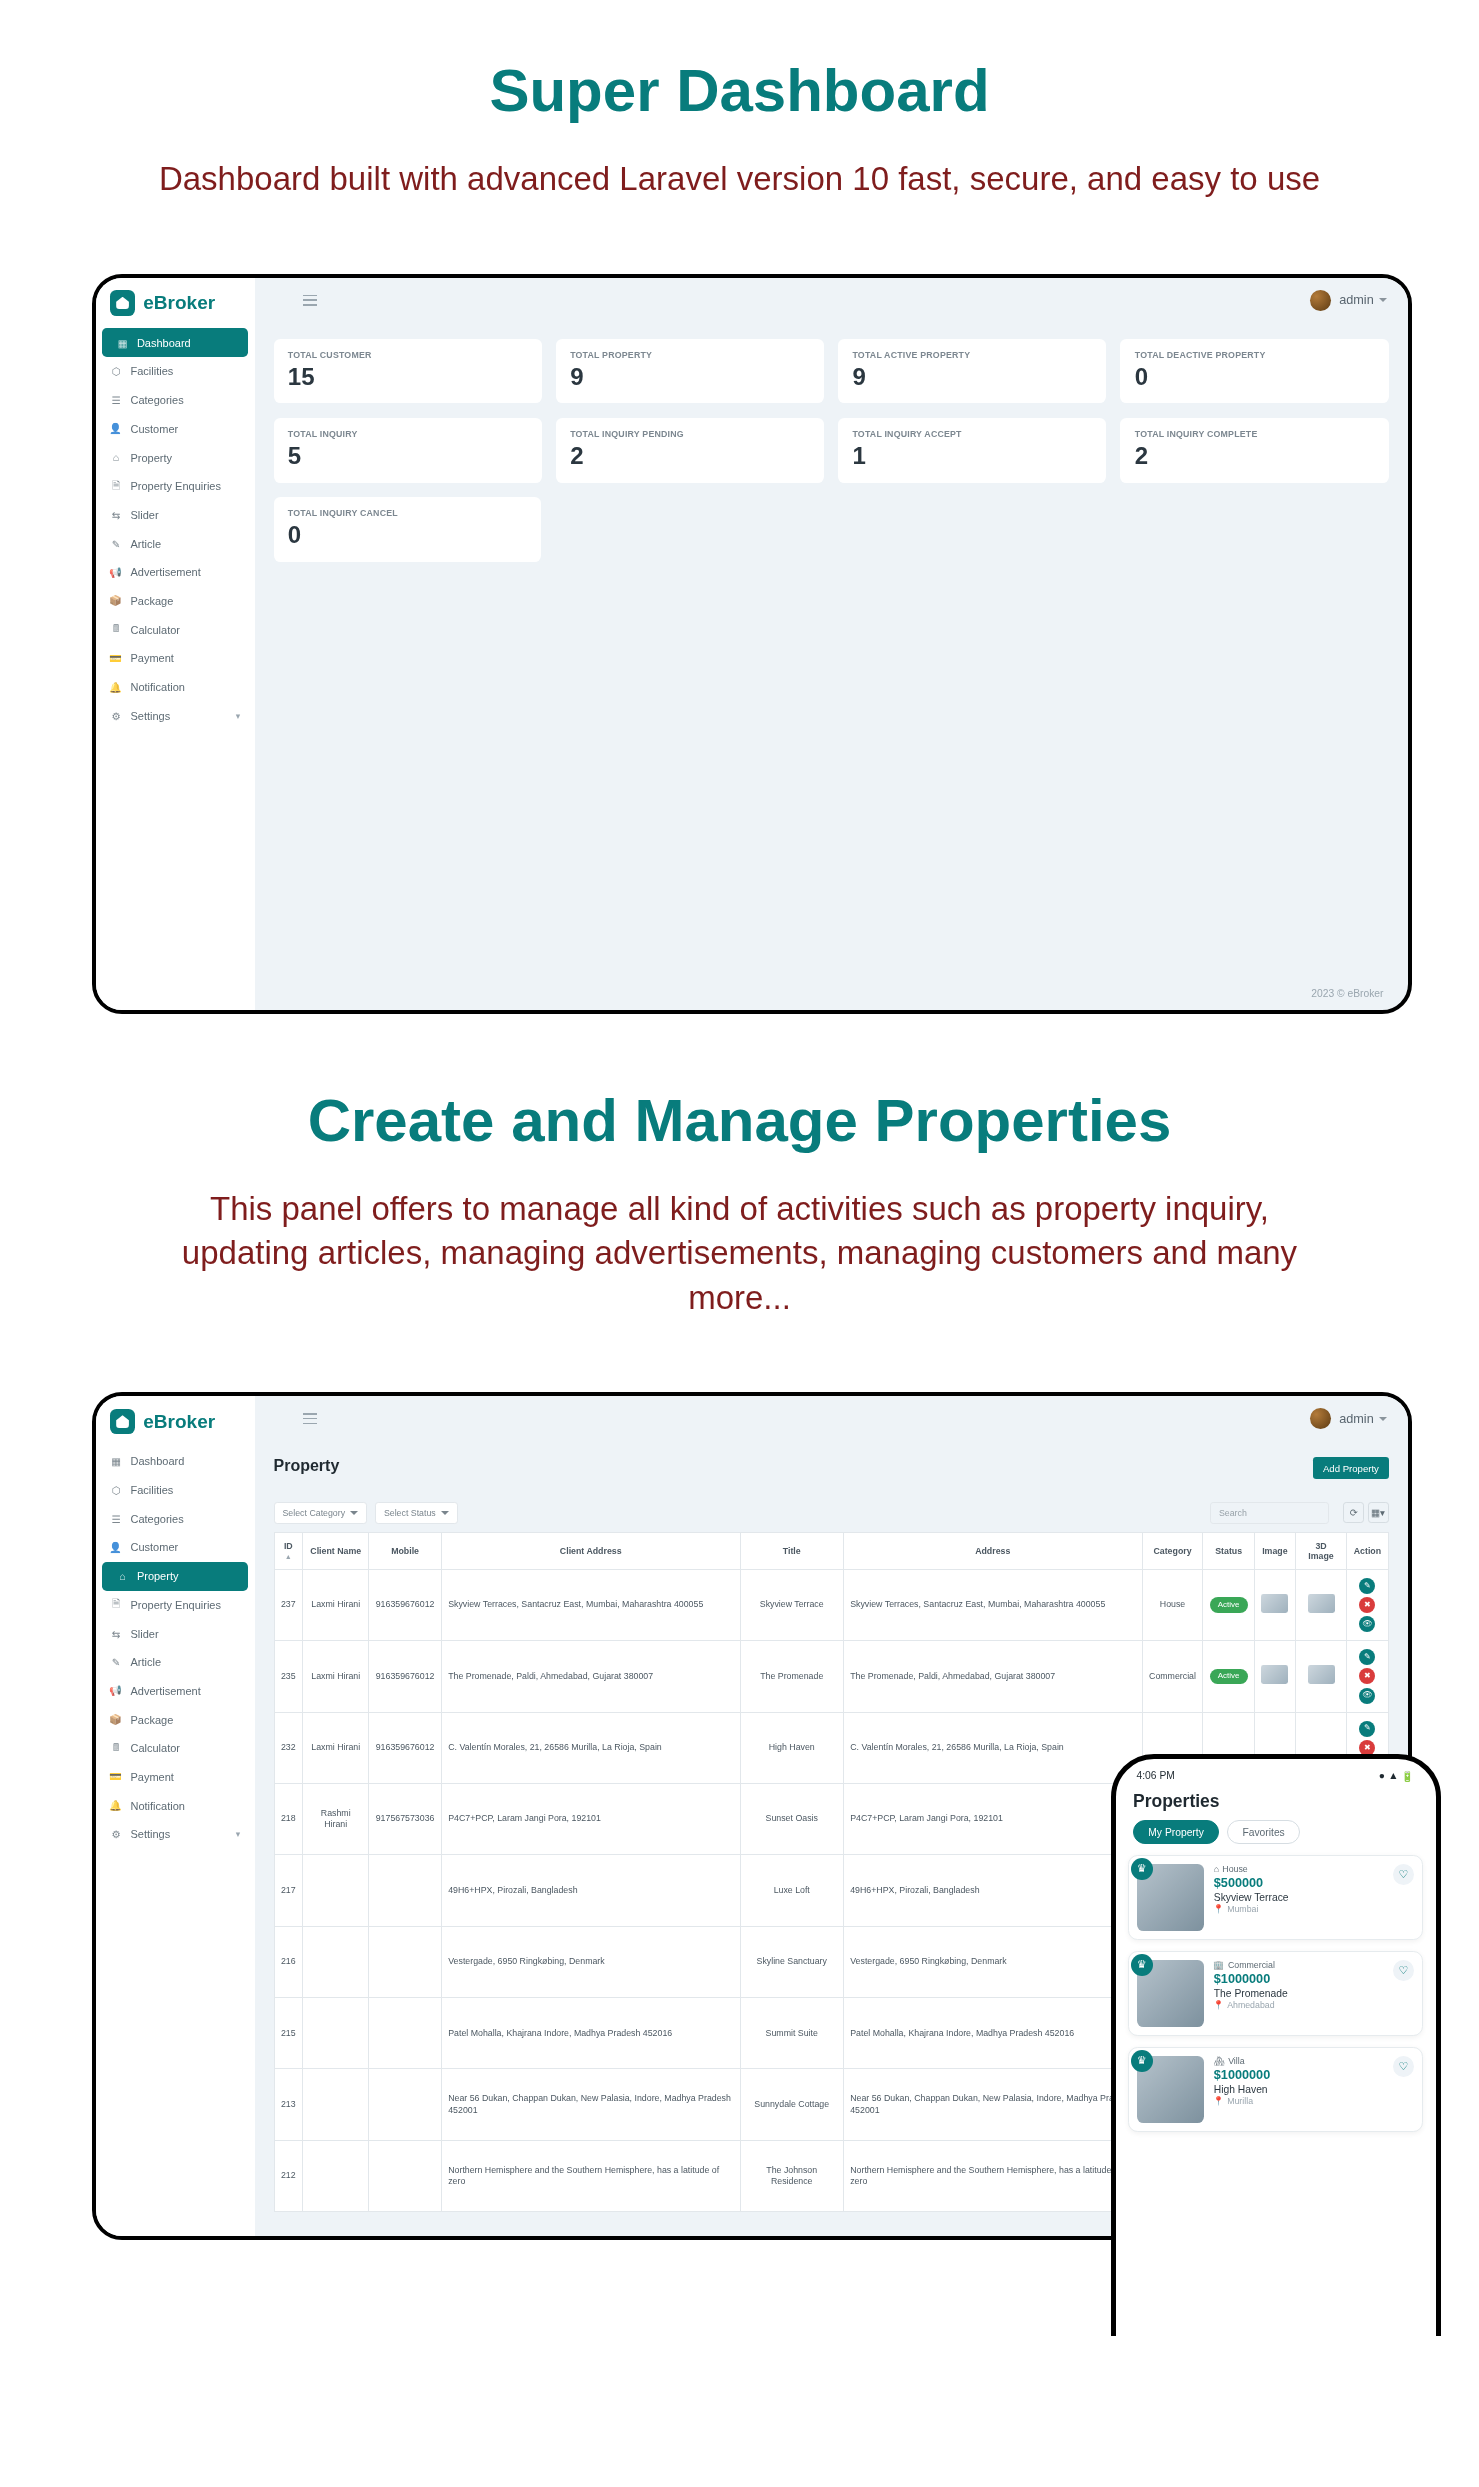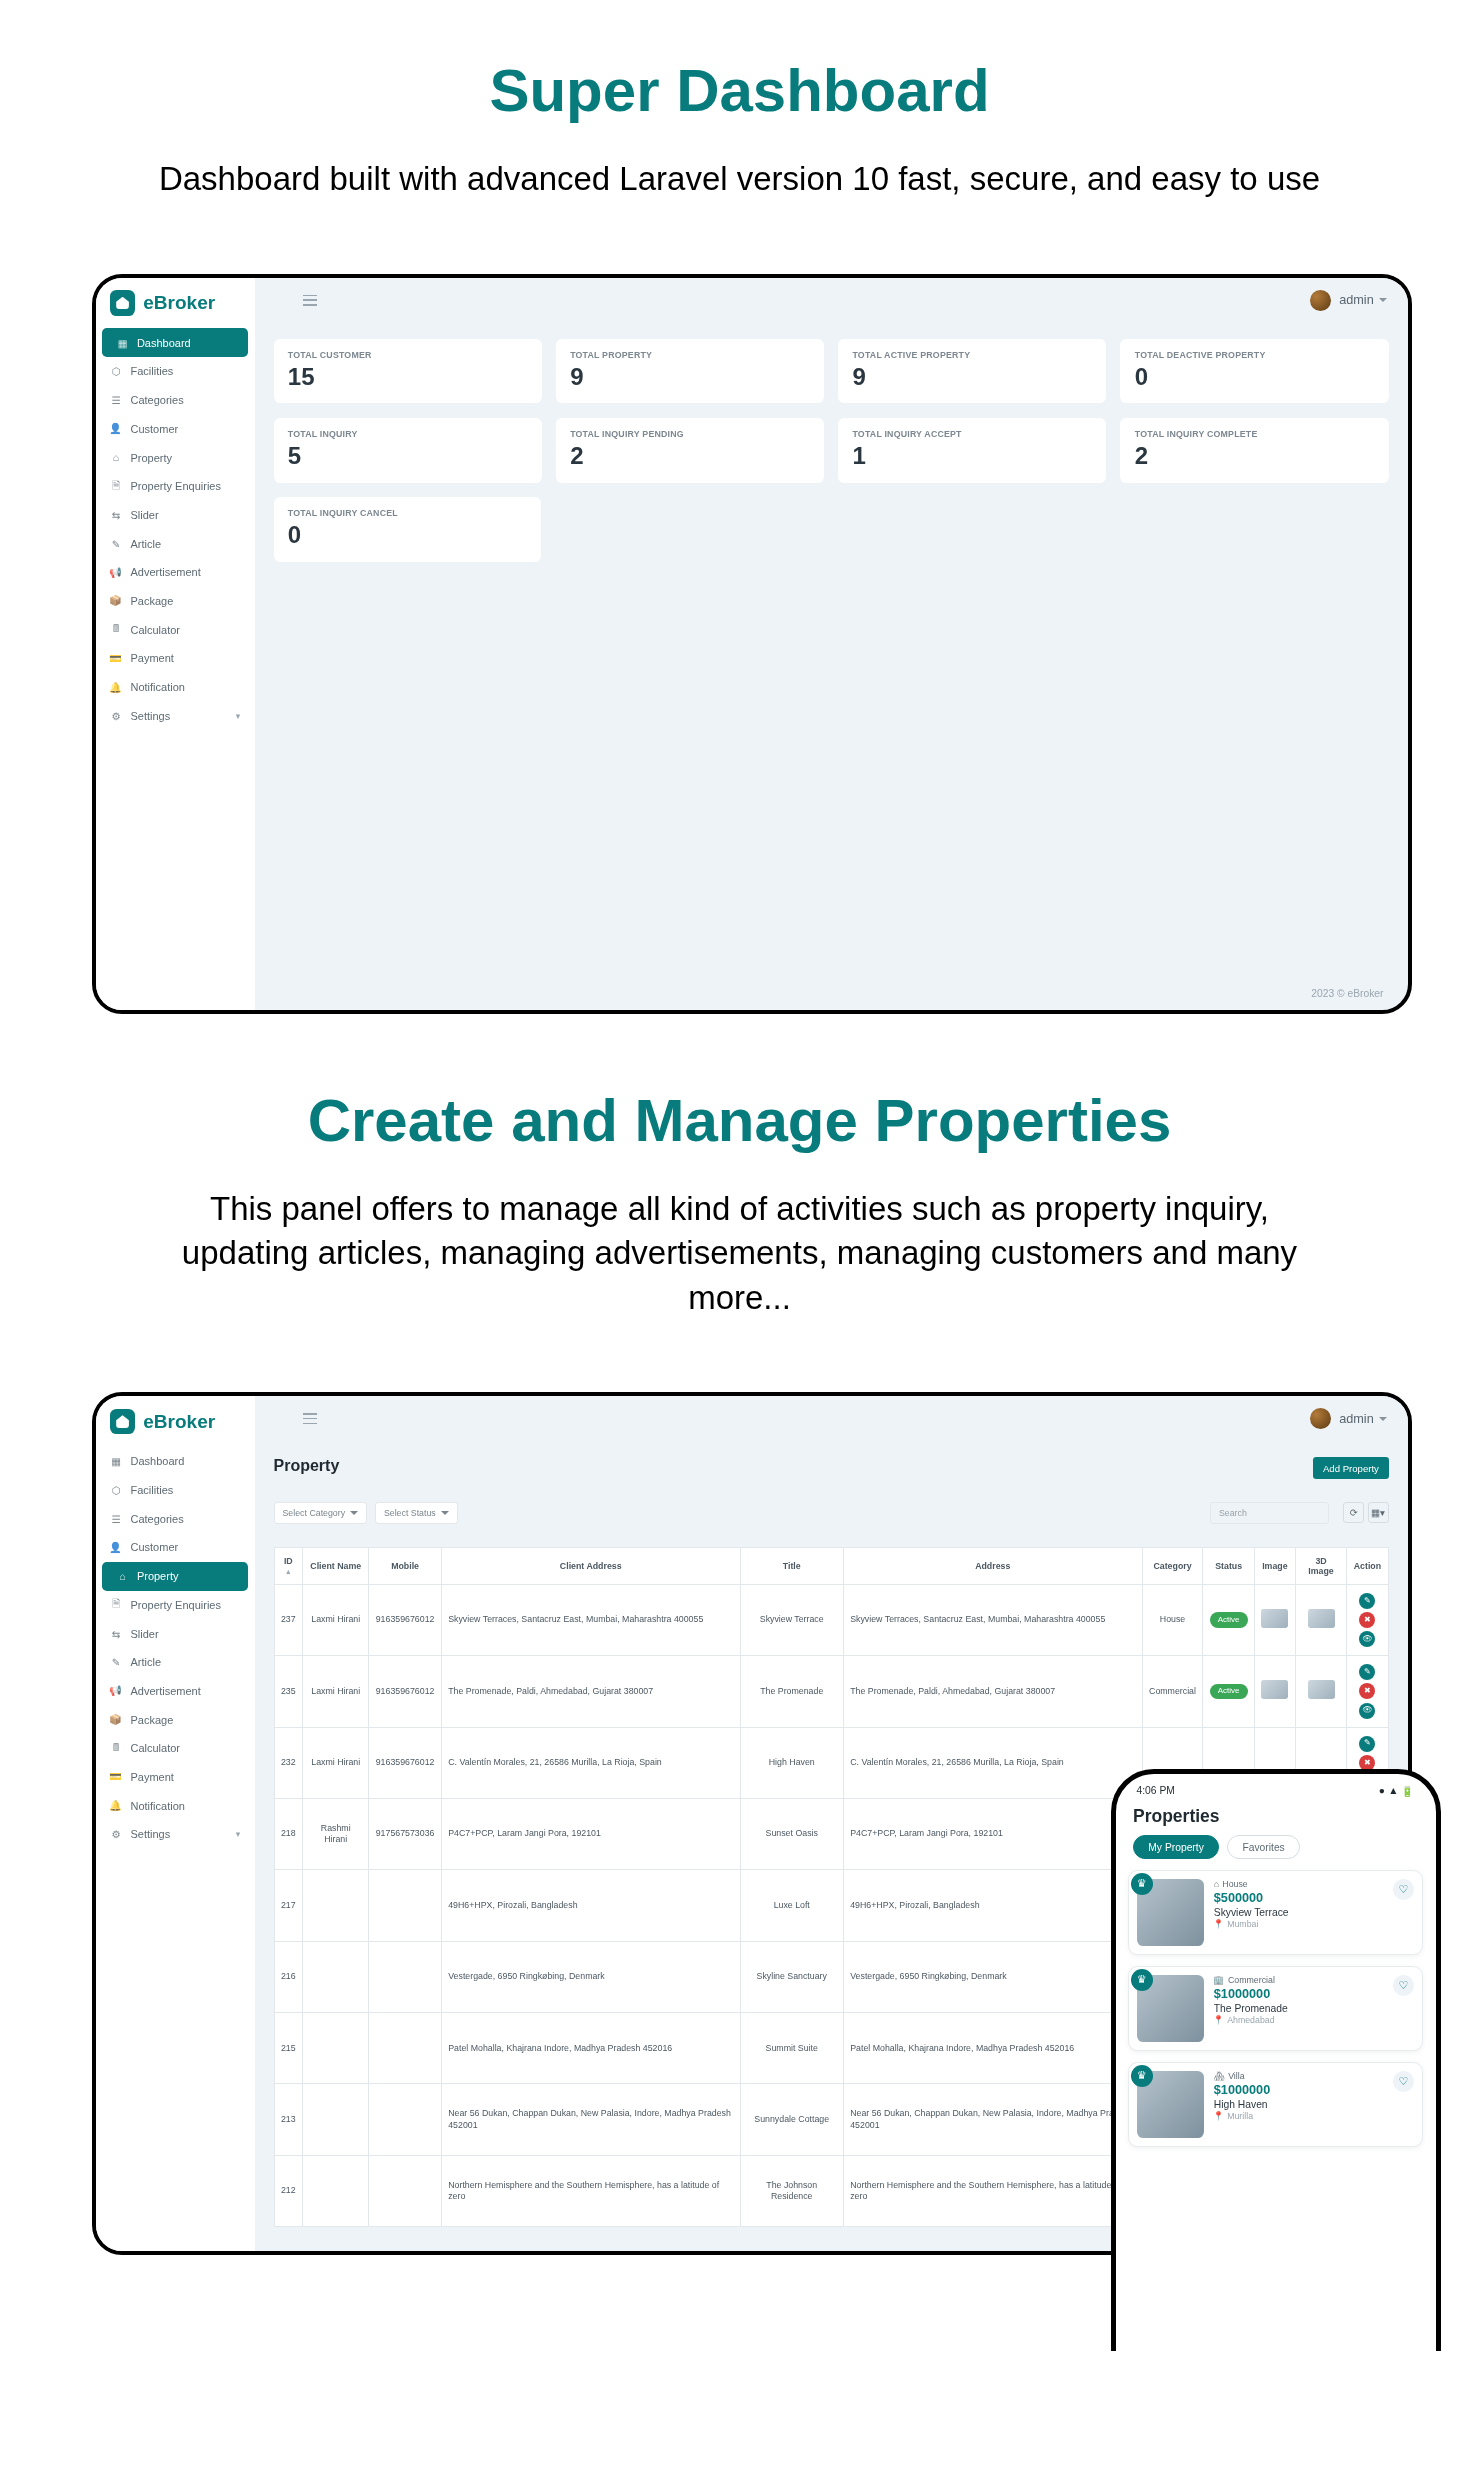--- a/index.html
+++ b/index.html
@@ -12,21 +12,21 @@
     --border:#e2e7eb;
     --green:#3aa757;
     --red:#d93c3c;
     --orange:#e7a33b;
     --font:'Century Gothic','Trebuchet MS',sans-serif;
   }
   *{box-sizing:border-box;}
   body{margin:0;background:#fff;font-family:var(--font);color:var(--text);}
   .page{width:1456px;margin:0 auto;padding:56px 80px 96px;}
   .headline{color:var(--teal);font-weight:800;font-size:60px;text-align:center;margin:0 0 32px;}
-  .sub{font-size:33px;text-align:center;color:#000000;margin:0 auto 72px;max-width:1194px;line-height:1.35;}
+  .sub{font-size:33px;text-align:center;color:#7f1d1d;margin:0 auto 72px;max-width:1194px;line-height:1.35;}
 
   
   .tablet{width:1320px;margin:0 auto;border:4.8px solid #000;border-radius:30px;background:var(--bg);overflow:hidden;position:relative;}
   .tablet-inner{display:flex;min-height:732px;}
   .tablet.props .tablet-inner{min-height:812px;}
 
   
   .topbar{position:absolute;left:159px;right:0;top:0;height:45px;display:flex;align-items:center;padding:16px 21px;background:var(--bg);margin-left:27px;}
   .hamburger{width:14.3px;height:11px;display:flex;flex-direction:column;justify-content:space-between;}
   .hamburger span{height:1.6px;background:#9aa6af;}
@@ -52,21 +52,21 @@
   .stat{flex:1;background:#fff;border-radius:6.4px;padding:11px 14.3px 12.7px;}
   .stat.quarter{max-width:calc(25% - 11px);}
   .stat-label{font-size:8.8px;color:#7c8790;font-weight:600;letter-spacing:0.2px;}
   .stat-value{font-size:24px;font-weight:700;color:#2b3740;margin-top:3.2px;}
   .footer-note{position:absolute;right:24px;bottom:11px;font-size:10.3px;color:#9aa6af;}
 
   
   .prop-body{flex:1;padding:61px 19px 24px;overflow:hidden;position:relative;}
   .page-title{font-size:16px;font-weight:700;margin-bottom:12.7px;}
   .add-btn{position:absolute;right:19px;top:61px;background:var(--teal);color:#fff;font-size:9.6px;border-radius:3.2px;padding:5.6px 9.6px;cursor:pointer;}
-  .filter-row{display:flex;gap:8px;align-items:center;margin:27px 0 23px;}
+  .filter-row{display:flex;gap:8px;align-items:center;margin:27px 0 8px;}
   .select{font-size:8.8px;color:#7a858d;background:#fff;border:0.8px solid var(--border);border-radius:3.2px;padding:4.8px 8px;display:flex;align-items:center;gap:4.8px;}
   .select .caret{border-top-color:#7a858d;}
   .filter-row .spacer{flex:1;}
   .search{font-size:8.8px;color:#98a2a9;border:0.8px solid var(--border);border-radius:3.2px;padding:4.8px 8px;width:119px;}
   .refresh-btns{display:flex;gap:3.2px;margin-left:6.4px;}
   .tiny-btn{width:21px;height:21px;background:#eef3f7;border:0.8px solid #d6dde2;border-radius:3.2px;display:flex;align-items:center;justify-content:center;font-size:9.6px;color:#5d6a73;}
 
   table.grid{width:100%;border-collapse:collapse;font-size:8.8px;background:#fff;border:0.8px solid var(--border);}
   table.grid th{background:#fff;color:#4c5862;font-weight:700;padding:8px 6.4px;border:0.8px solid var(--border);text-align:center;}
   table.grid td{border:0.8px solid var(--border);padding:8px 6.4px;color:#4c5862;text-align:center;line-height:1.3;}

